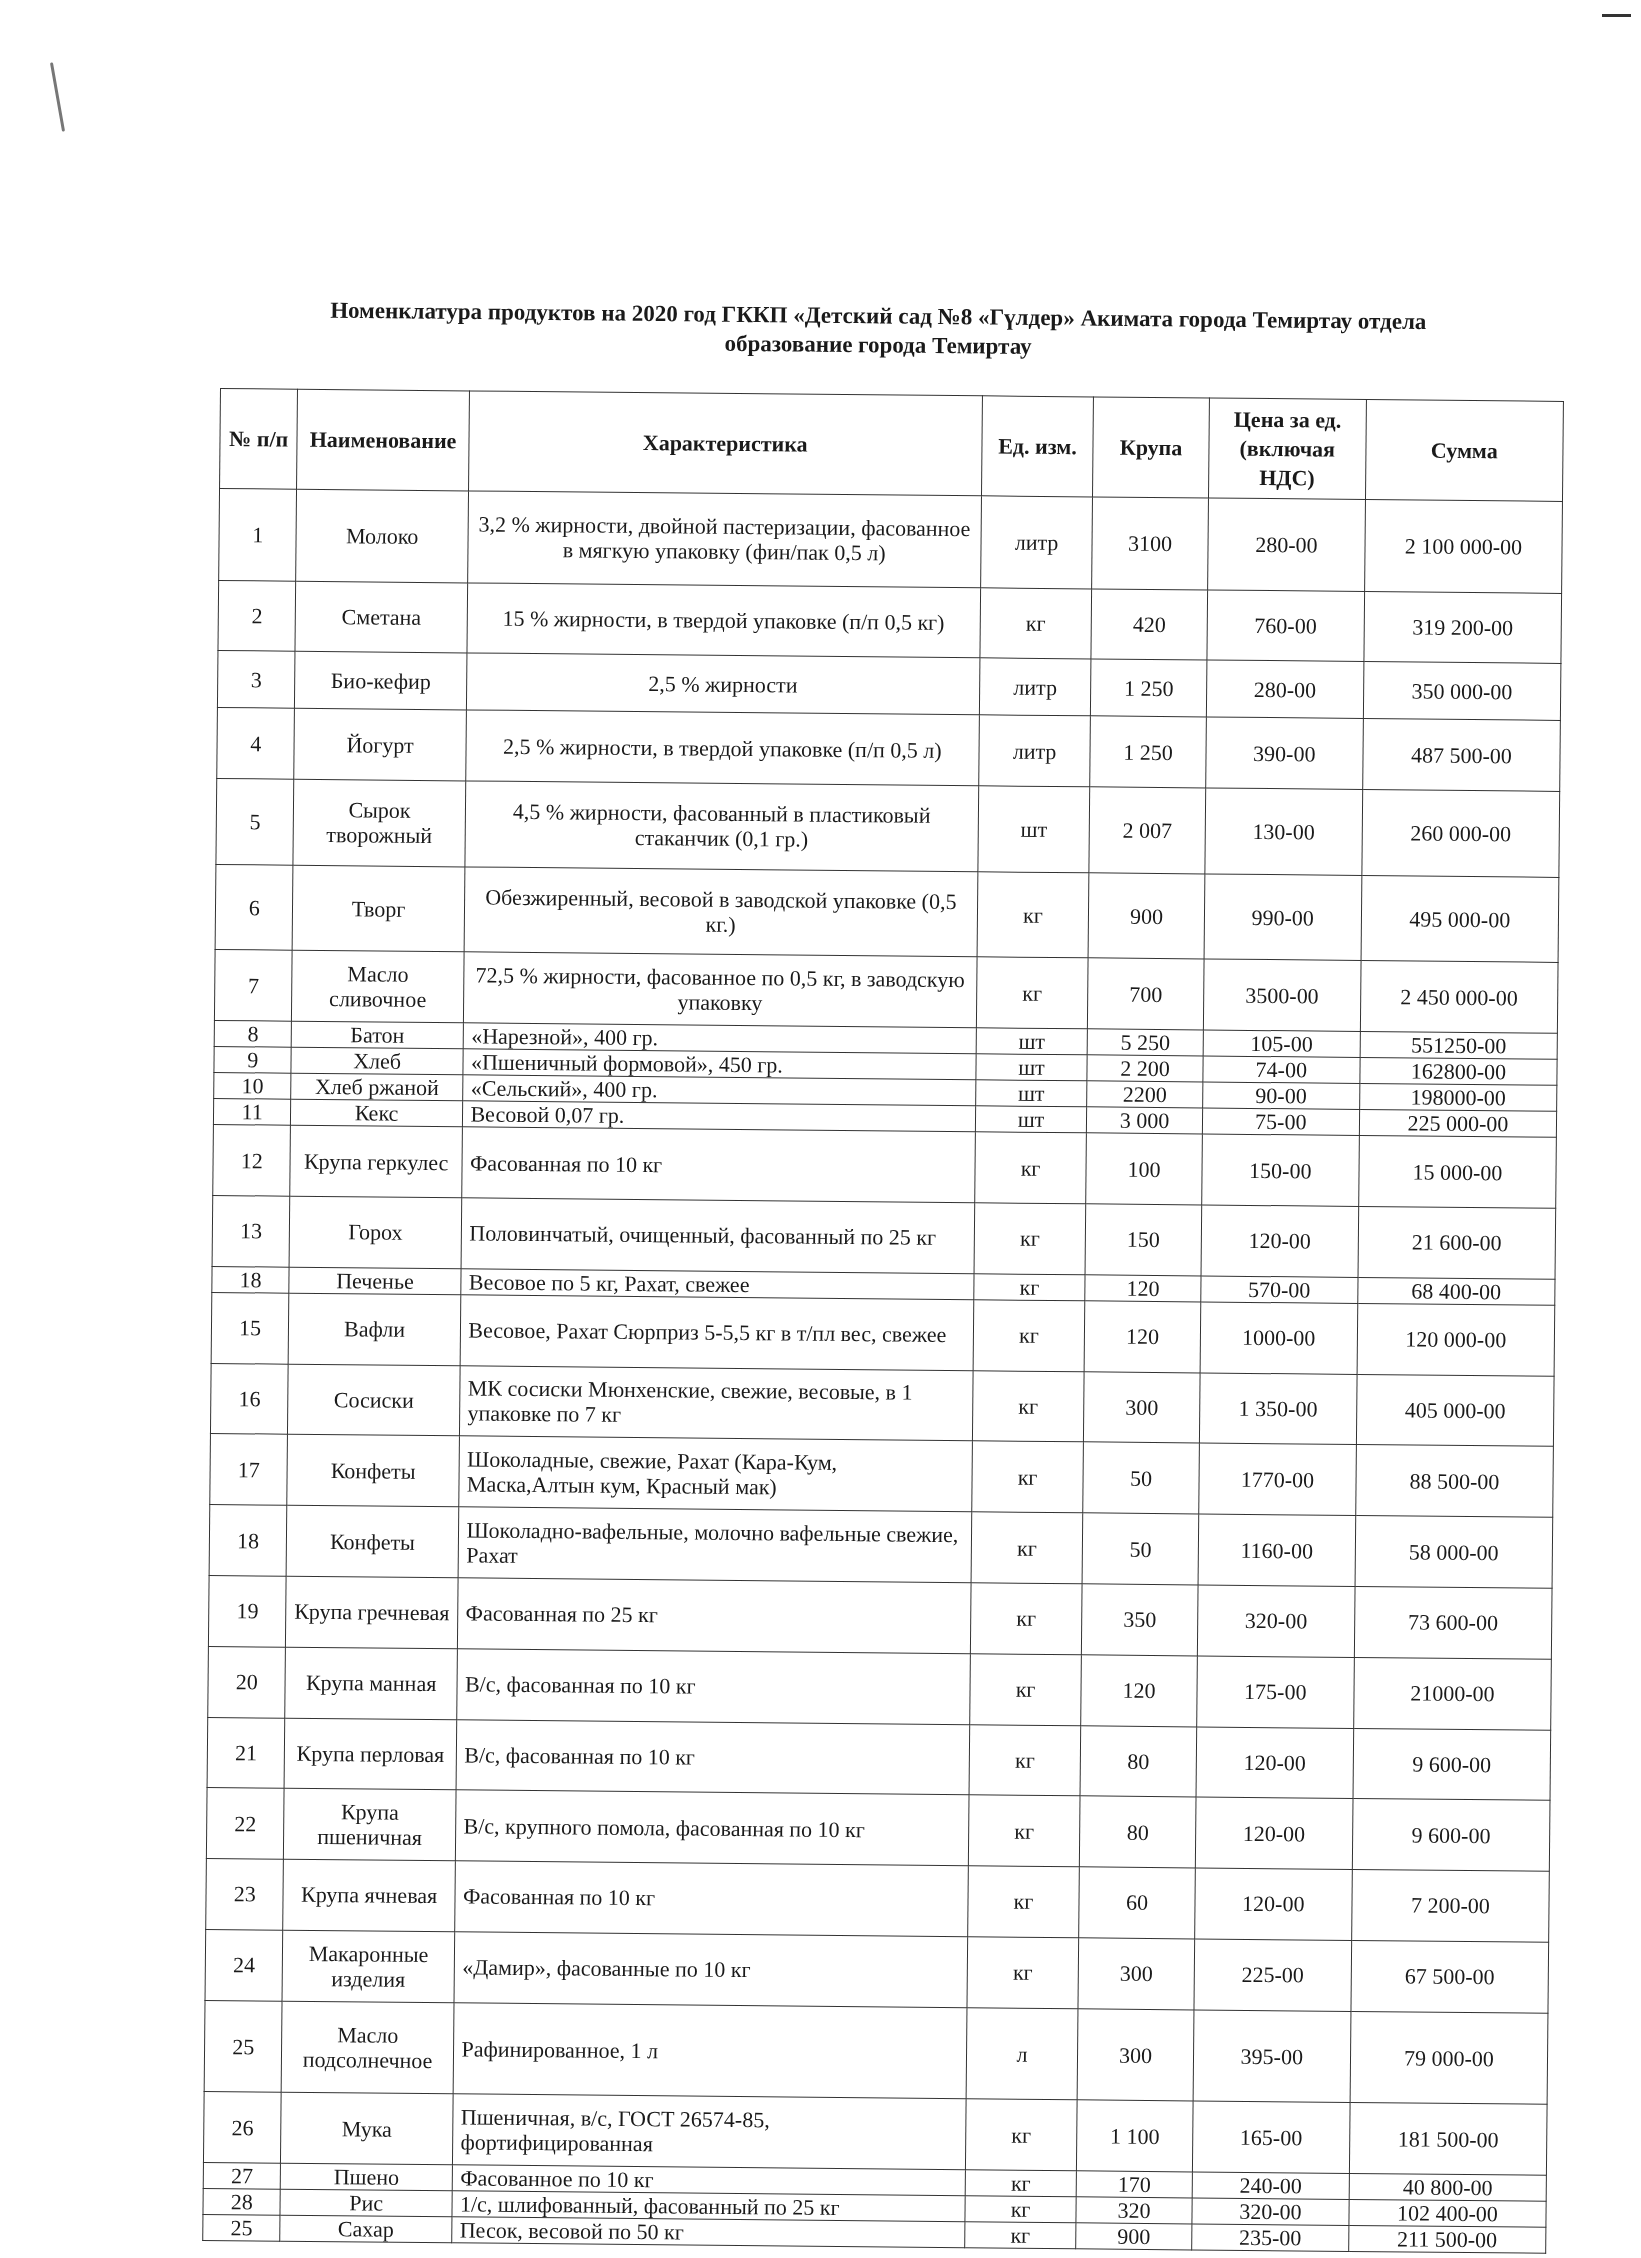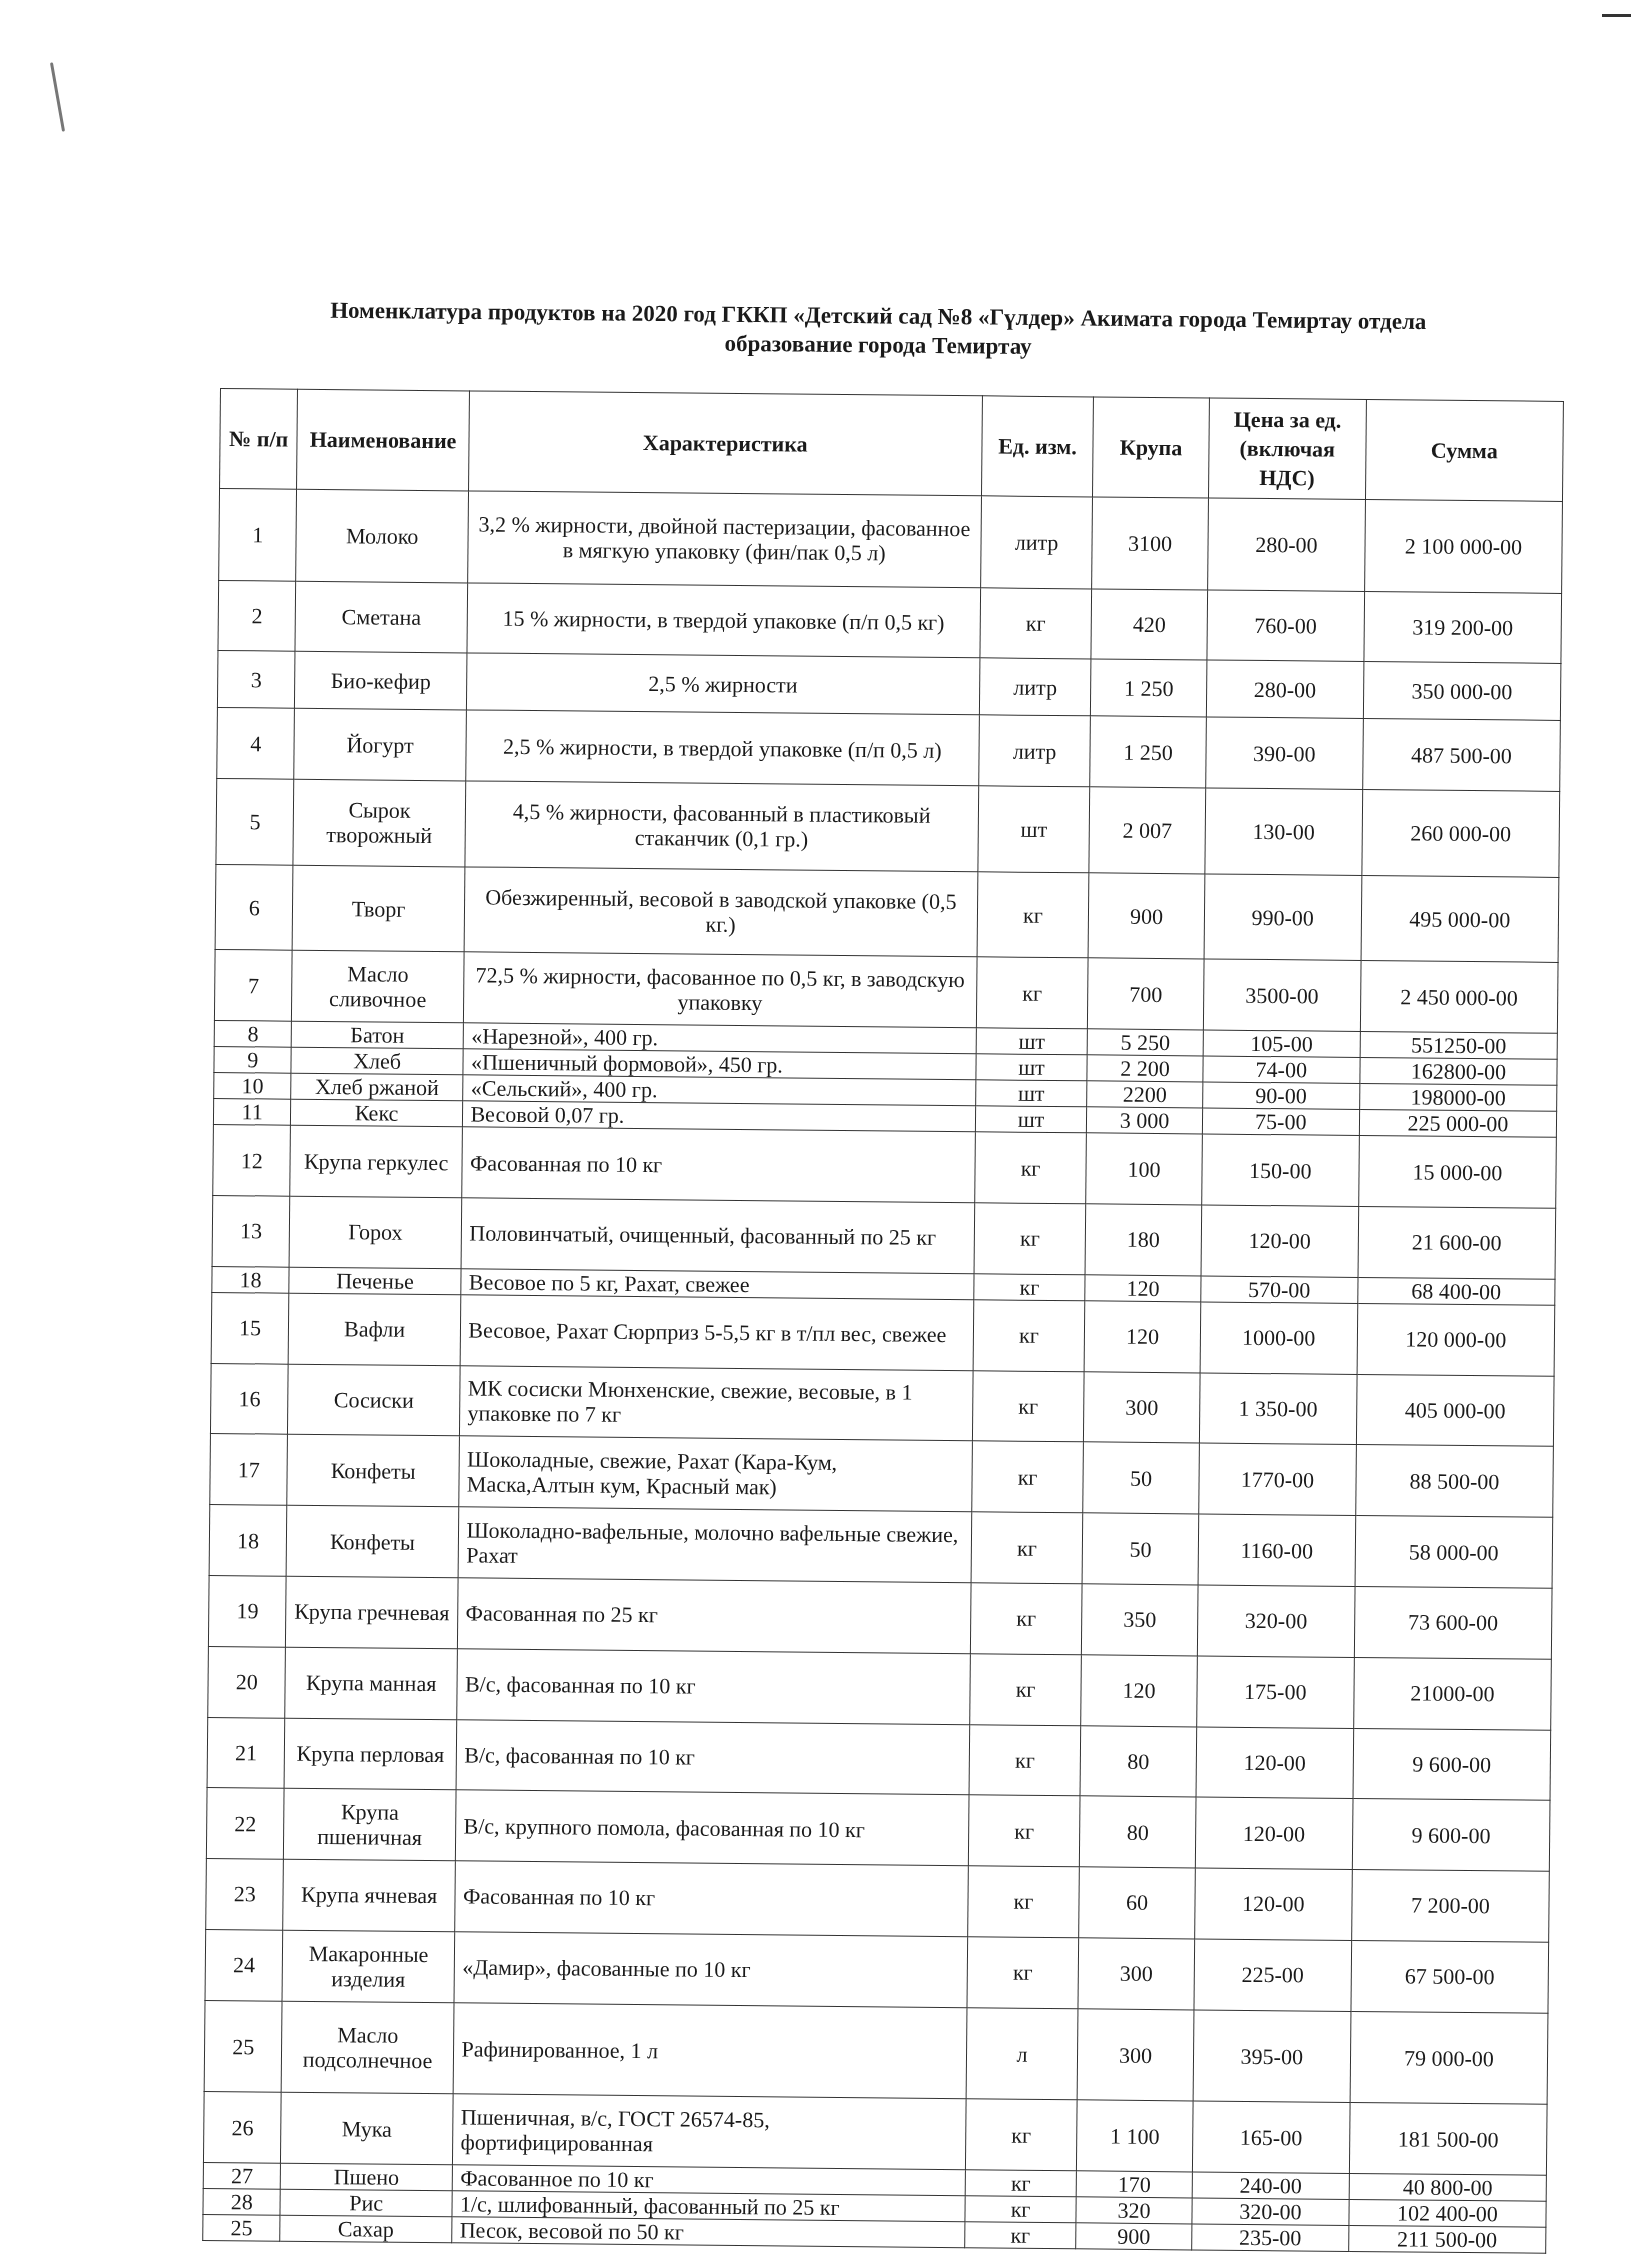--- a/index.html
+++ b/index.html
@@ -155,21 +155,21 @@
           <td class="c">кг</td>
           <td class="c">100</td>
           <td class="c">150-00</td>
           <td class="c">15 000-00</td>
         </tr>
         <tr class="tall">
           <td class="c">13</td>
           <td class="c">Горох</td>
           <td class="l">Половинчатый, очищенный, фасованный по 25 кг</td>
           <td class="c">кг</td>
-          <td class="c">180</td>
+          <td class="c">150</td>
           <td class="c">120-00</td>
           <td class="c">21 600-00</td>
         </tr>
         <tr class="short">
           <td class="c">18</td>
           <td class="c">Печенье</td>
           <td class="l">Весовое по 5 кг, Рахат, свежее</td>
           <td class="c">кг</td>
           <td class="c">120</td>
           <td class="c">570-00</td>

